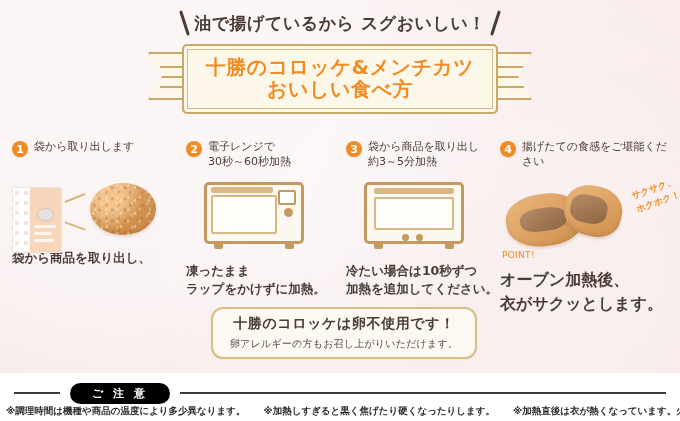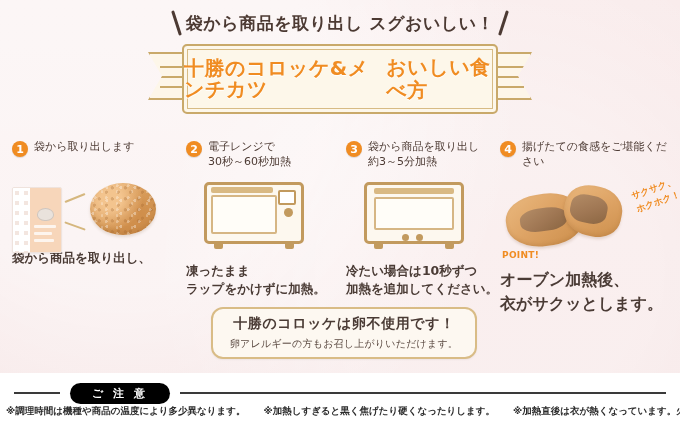--- a/index.html
+++ b/index.html
@@ -39,21 +39,21 @@
   .banner .tail.left{left:0;clip-path:polygon(0 0,100% 0,100% 100%,0 100%,14px 50%);}
   .banner .tail.right{right:0;clip-path:polygon(0 0,100% 0,calc(100% - 14px) 50%,100% 100%,0 100%);}
   .banner .tail .stripe{
     position:absolute;left:10px;right:6px;height:2px;background:#c9a96a;
   }
   .banner .tail .s1{top:12px;} .banner .tail .s2{top:22px;} .banner .tail .s3{top:32px;}
   .banner .plate{
     position:absolute;left:34px;right:34px;top:0;height:66px;
     background:#fdf7ea;border:2px solid #c9a96a;border-radius:5px;
     box-shadow:inset 0 0 0 3px #fdf7ea, inset 0 0 0 4px #d7bb85;
-    display:flex;flex-direction:row;align-items:center;justify-content:center;
+    display:flex;flex-direction:column;align-items:center;justify-content:center;
   }
   .banner .plate .l1{
     color:#f08c22;font-size:20px;font-weight:bold;letter-spacing:.5px;line-height:1.05;
     text-shadow:0 1px 0 #fff;
   }
   .banner .plate .l2{
     color:#f08c22;font-size:20px;font-weight:bold;letter-spacing:.5px;line-height:1.15;
     text-shadow:0 1px 0 #fff;
   }
 
@@ -160,21 +160,21 @@
     background:linear-gradient(150deg,#a9apa 0%,#9a7352 55%,#84613f 100%);
     background:linear-gradient(150deg,#b08a66 0%,#9a7352 55%,#84613f 100%);
     opacity:.92;
   }
   .piece.p2 .fill{left:10%;top:20%;width:64%;height:56%;}
   .sakusaku{
     position:absolute;right:-4px;top:6px;color:#f08c22;font-size:9px;font-weight:bold;
     line-height:1.5;text-align:left;transform:rotate(-20deg);white-space:nowrap;
   }
   .point-tag{
-    position:absolute;left:2px;top:74px;color:#f08c22;font-size:9px;font-weight:bold;letter-spacing:.3px;
+    position:absolute;left:2px;top:74px;color:#f08c22;font-size:9px;font-weight:normal;letter-spacing:.3px;
   }
 
   .body-text{
     margin-top:8px;color:#4a3b35;font-size:12.5px;font-weight:bold;line-height:1.5;
   }
   .step.s4 .body-text{margin-top:14px;font-size:16px;}
 
   
   .eggbox{
     position:absolute;left:211px;top:307px;width:262px;height:48px;
@@ -200,21 +200,21 @@
     color:#2b2b2b;font-size:9.5px;font-weight:bold;white-space:nowrap;
   }
 </style>
 </head>
 <body>
 
 <div class="page">
 
   <div class="tagline">
     <span class="slash l"></span>
-    <span>袋から商品を取り出し スグおいしい！</span>
+    <span>油で揚げているから スグおいしい！</span>
     <span class="slash r"></span>
   </div>
 
   <div class="banner">
     <div class="tail left">
       <span class="stripe s1"></span>
         <span class="stripe s2"></span>
         <span class="stripe s3"></span>
     </div>
     <div class="tail right">

